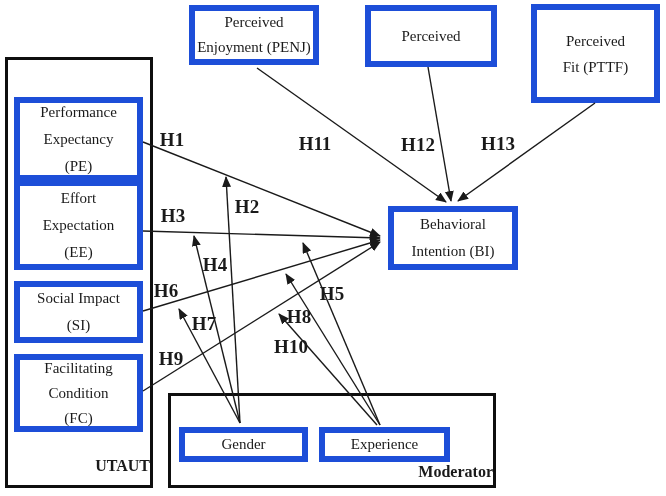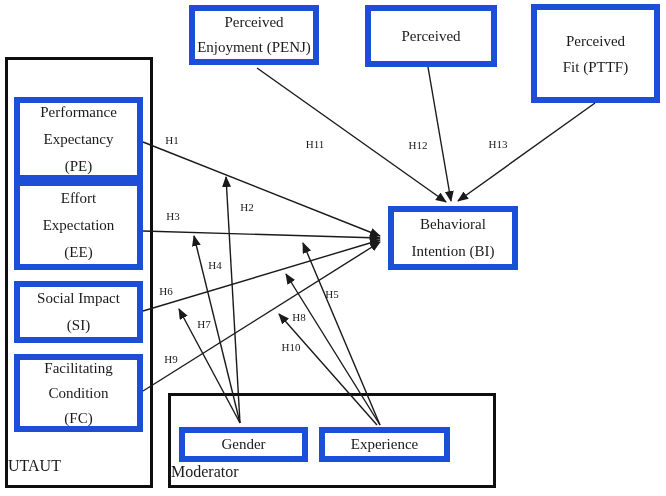--- a/index.html
+++ b/index.html
@@ -12,28 +12,28 @@
     border:6px solid #1d4ed8;
     display:flex;flex-direction:column;align-items:center;justify-content:center;
     text-align:center;font-size:15px;line-height:27px;z-index:2;
   }
   .box span{display:block;white-space:nowrap;}
   .group{
     position:absolute;box-sizing:border-box;background:#ffffff;
     border:3px solid #0f0f0f;z-index:1;
   }
   .group-label{
-    position:absolute;left:0;right:0;text-align:left;
-    font-weight:normal;font-size:16px;z-index:4;
+    position:absolute;left:0;right:0;text-align:right;
+    font-weight:bold;font-size:16px;z-index:4;
   }
   .arrows{position:absolute;left:0;top:0;z-index:3;pointer-events:none;}
   .arrows line{stroke:#1a1a1a;stroke-width:1.4;}
   .hlabel{
     position:absolute;transform:translate(-50%,-50%);
-    font-weight:normal;font-size:11px;white-space:nowrap;z-index:4;
+    font-weight:bold;font-size:19px;white-space:nowrap;z-index:4;
   }
 </style>
 </head>
 <body>
 
 <div class="canvas">
 
   <div class="group" style="left:5px;top:57px;width:148px;height:431px">
     <span class="group-label" style="bottom:10px">UTAUT</span>
   </div>

